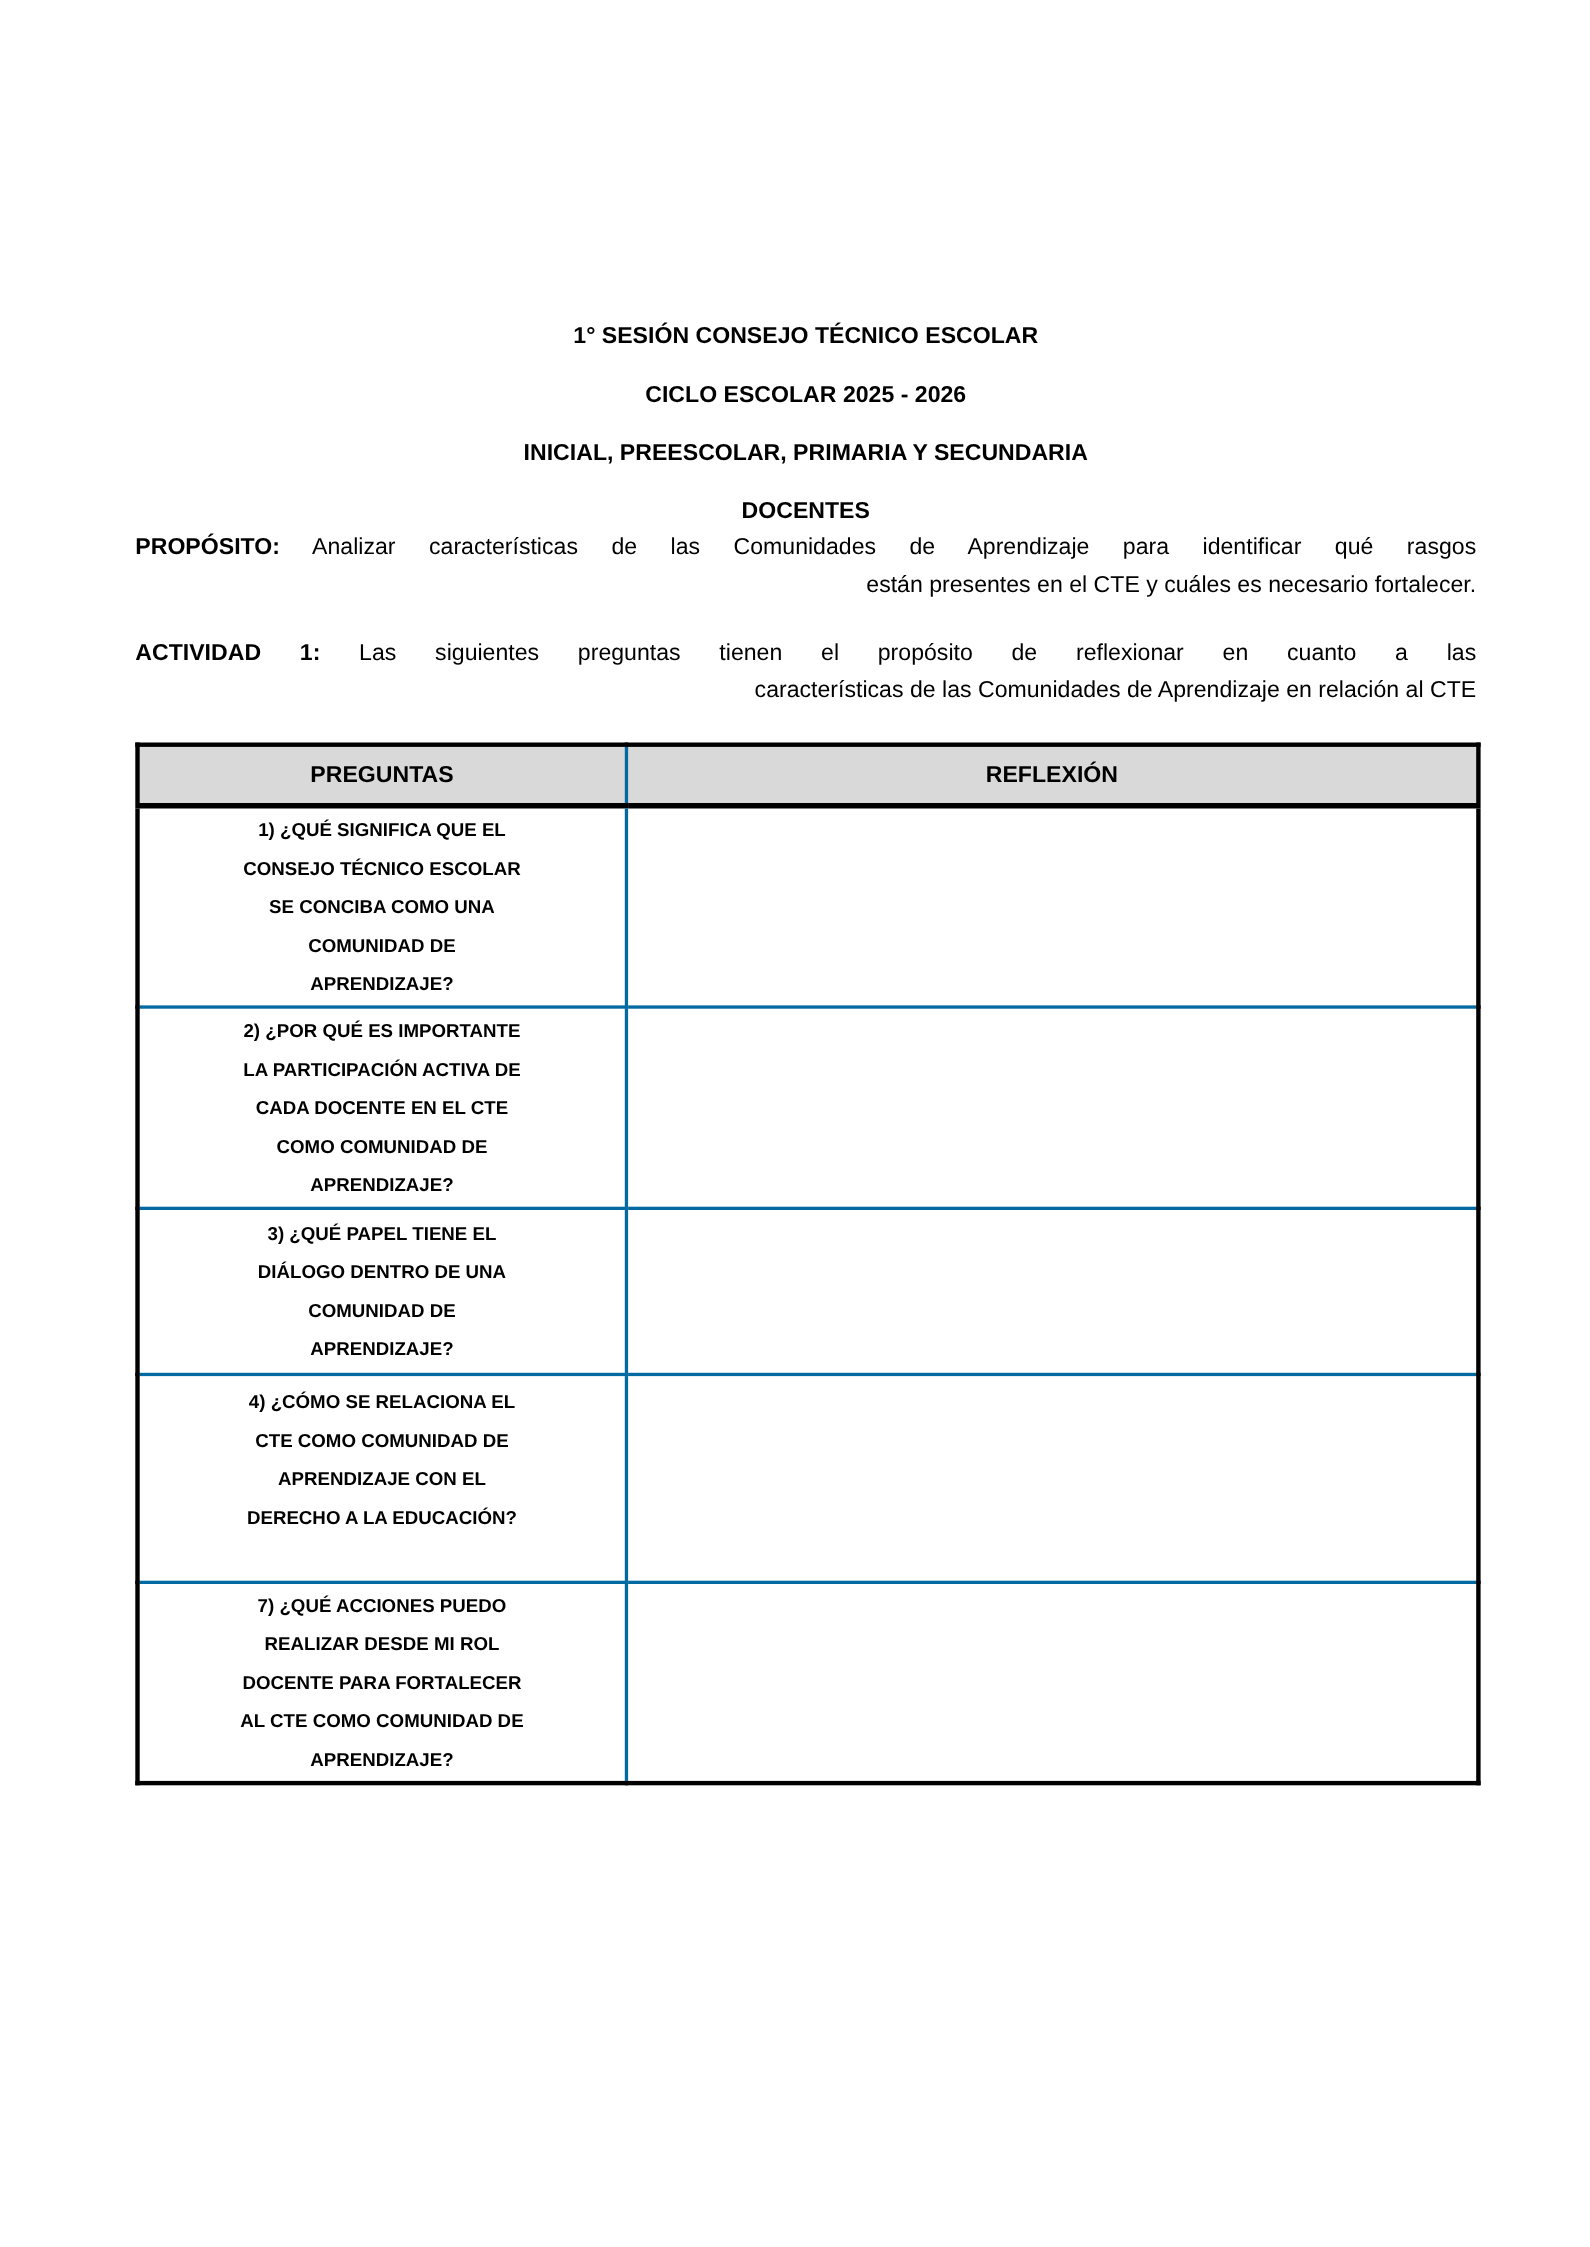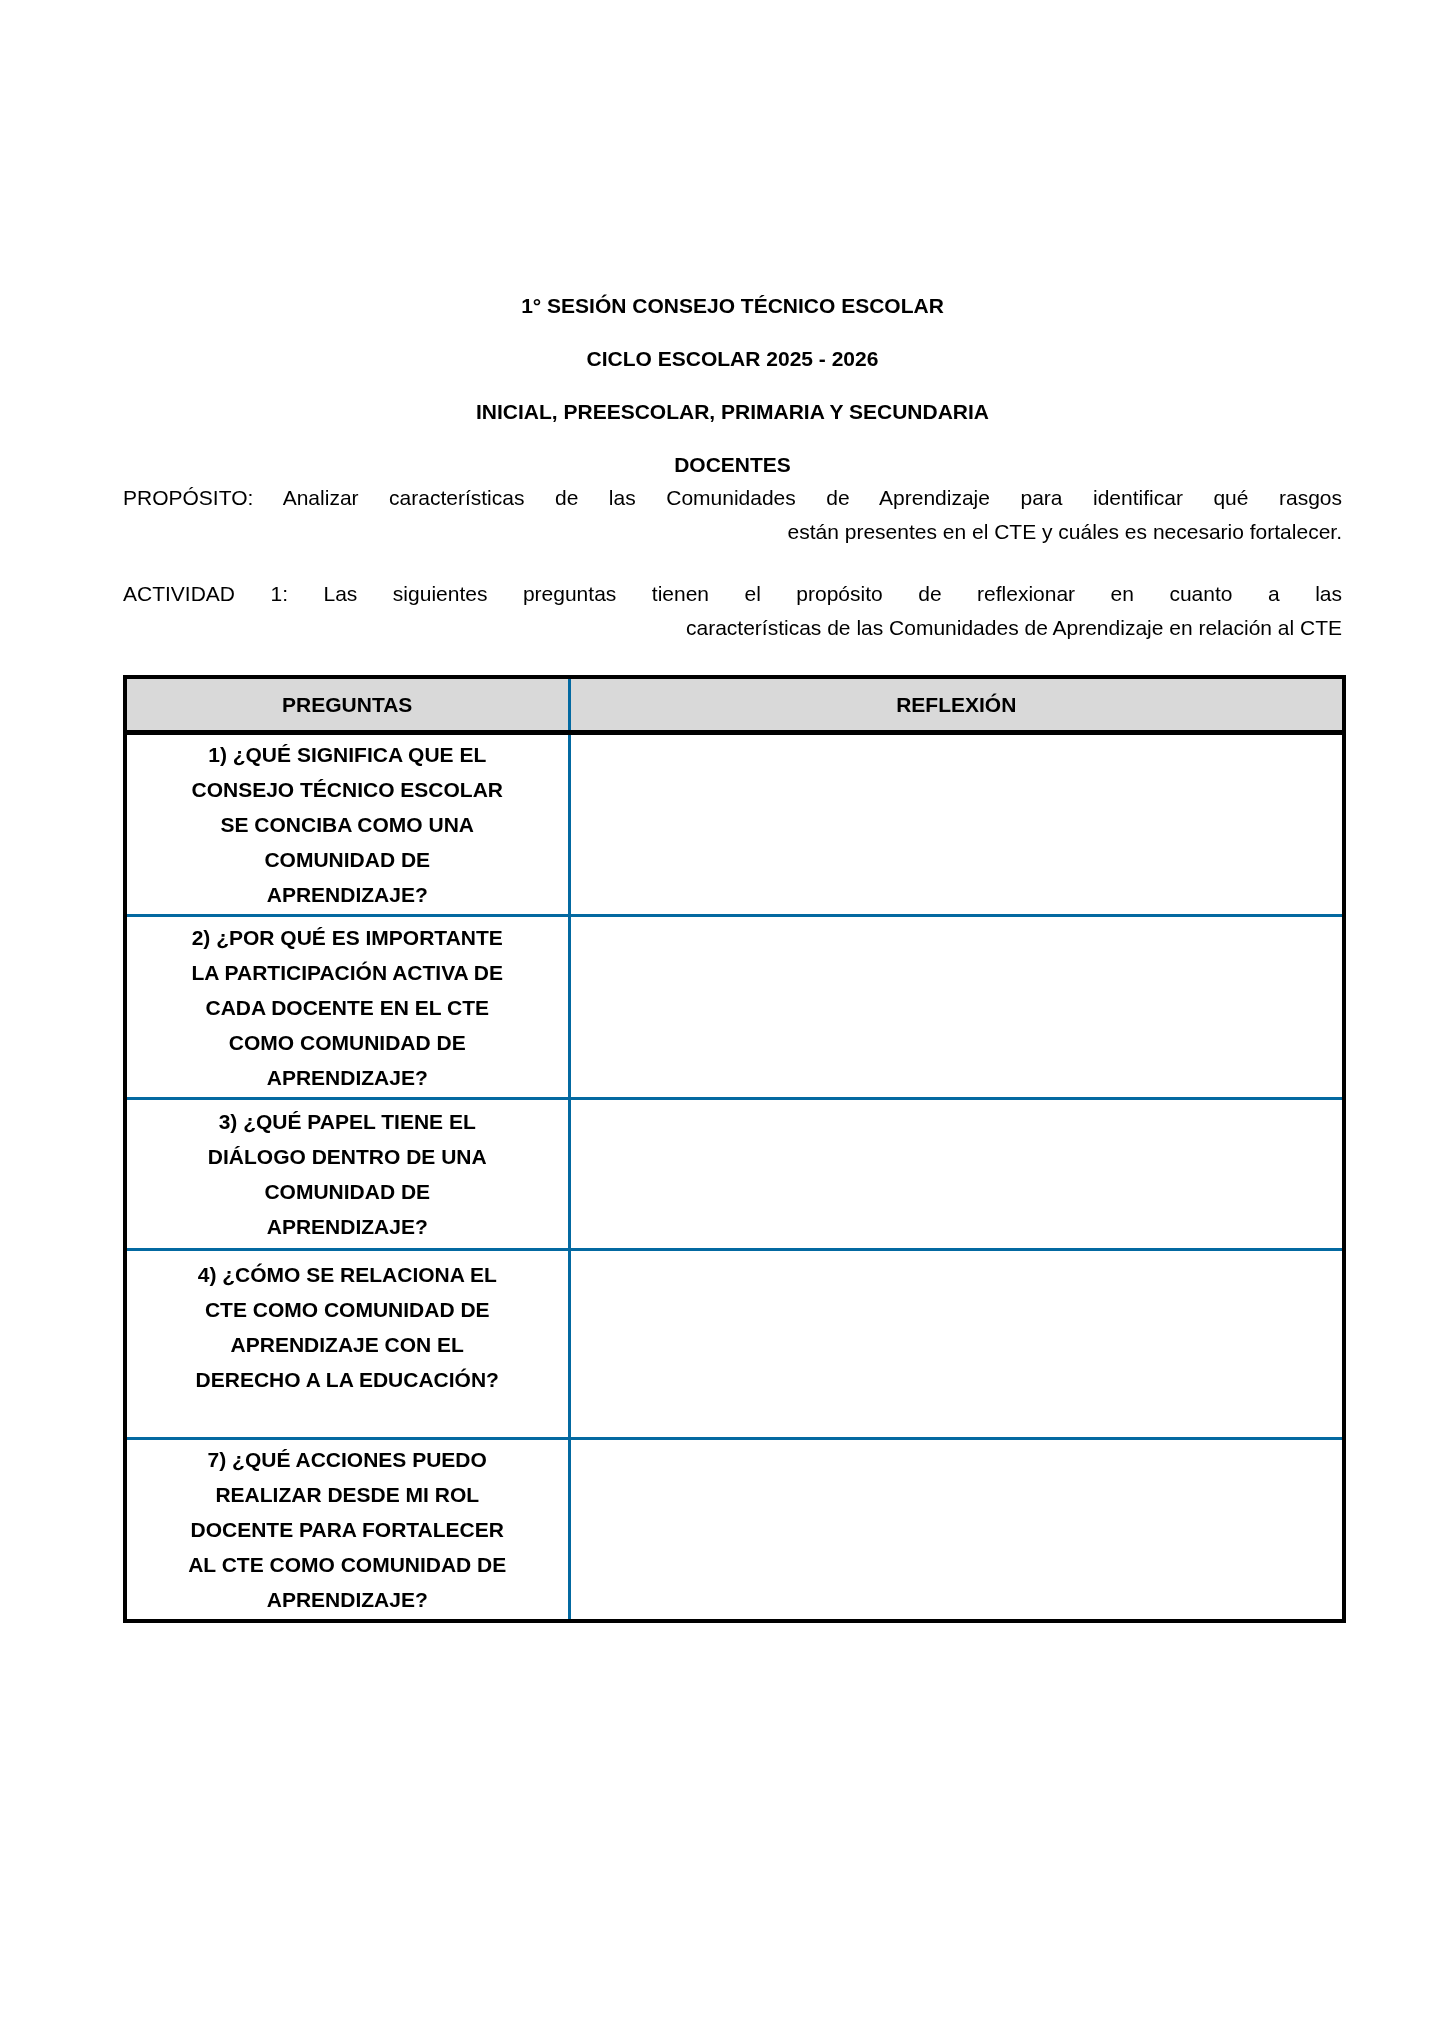--- a/index.html
+++ b/index.html
@@ -29,21 +29,21 @@
     font-weight: bold;
     font-size: 21px;
     line-height: 33px;
   }
   .doc-title div { white-space: nowrap; margin-top: 20px; }
   .para {
     font-size: 21px;
     line-height: 34px;
     margin: 0;
   }
-  .para .lbl { font-weight: normal; }
+  .para .lbl { font-weight: bold; }
   .line-just {
     text-align: justify;
     text-align-last: justify;
   }
   .line-left { text-align: right; }
   .actividad { margin-top: 28px; }
   table.qtable {
     margin-top: 30px;
     width: 1219px;
     border-collapse: collapse;
@@ -60,21 +60,21 @@
     background: #d9d9d9;
     height: 47px;
     font-weight: bold;
     font-size: 21px;
     text-align: center;
     vertical-align: middle;
     border-bottom: 5px solid #000000;
   }
   td.qcell {
     font-weight: bold;
-    font-size: 21px;
+    font-size: 17px;
     line-height: 35px;
     text-align: center;
     vertical-align: middle;
     white-space: pre-line;
   }
   td.qcell.top-align {
     vertical-align: top;
     padding-top: 6px;
   }
   td.rcell { background: #ffffff; }

